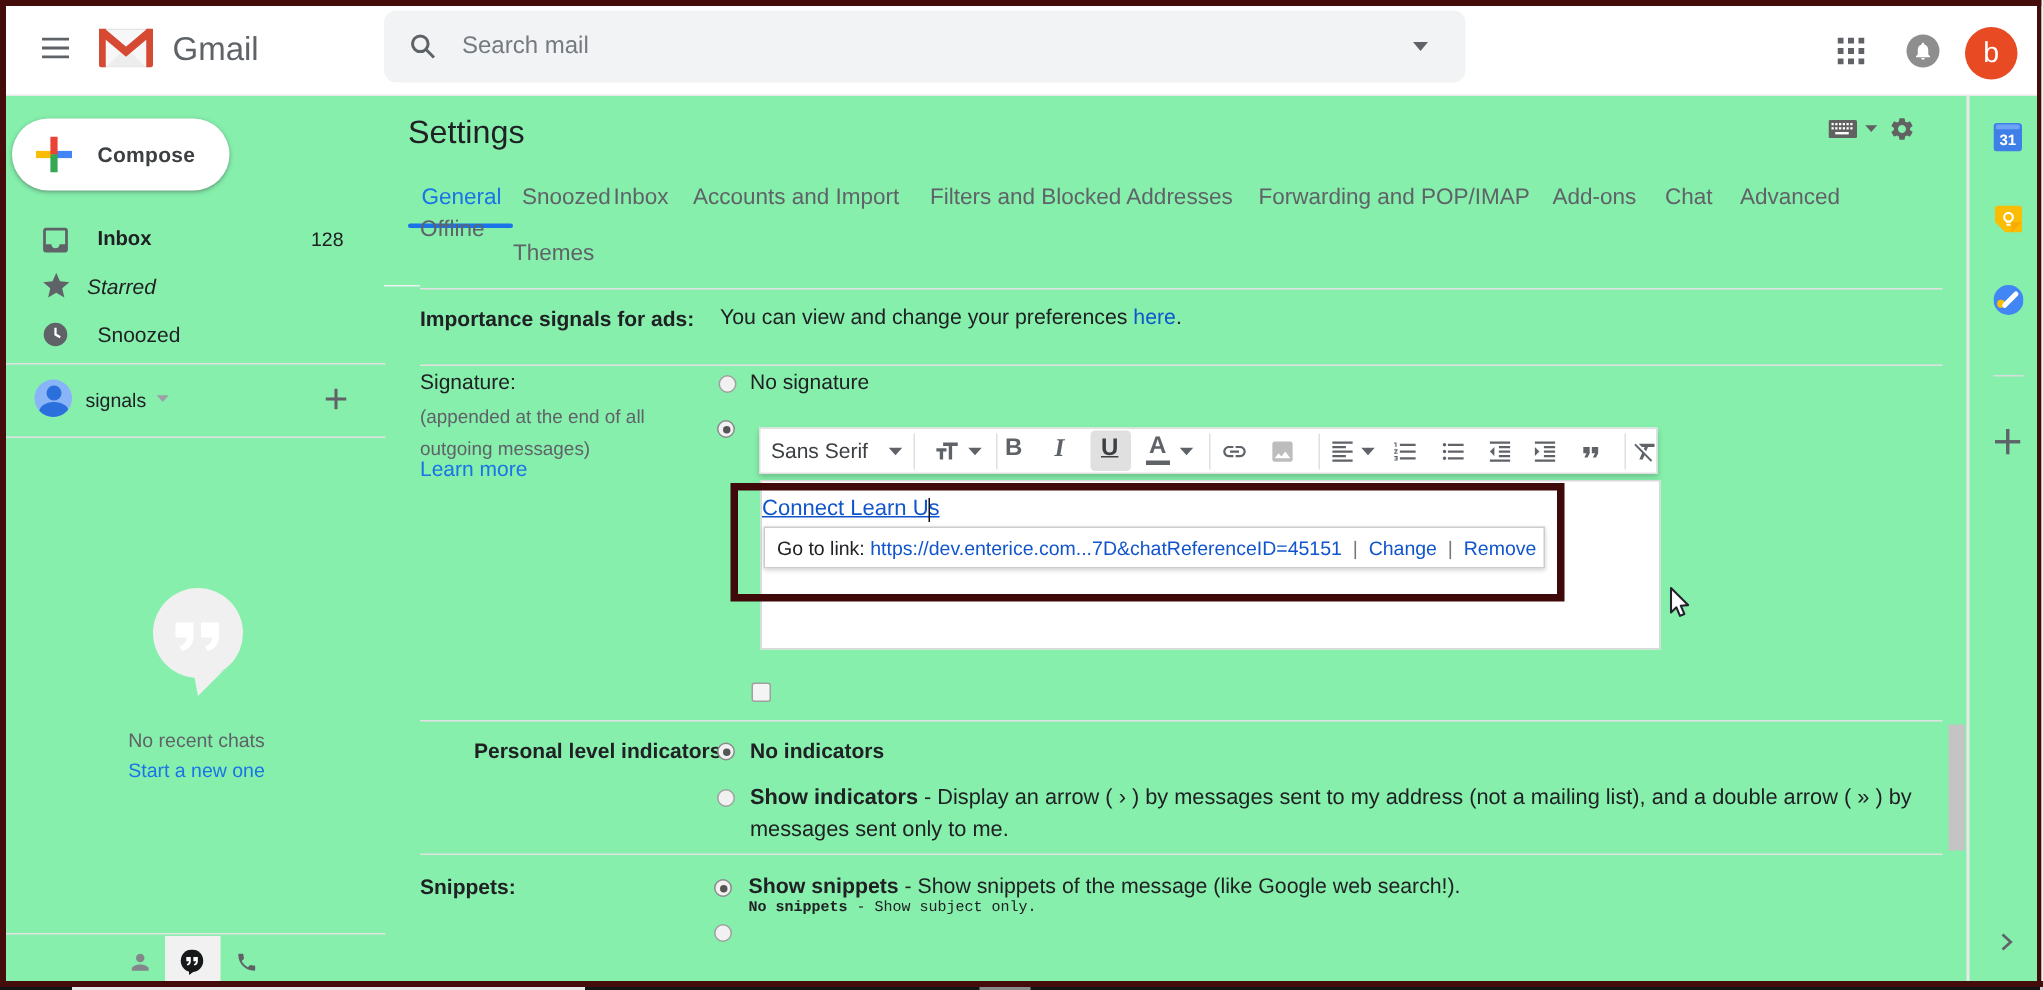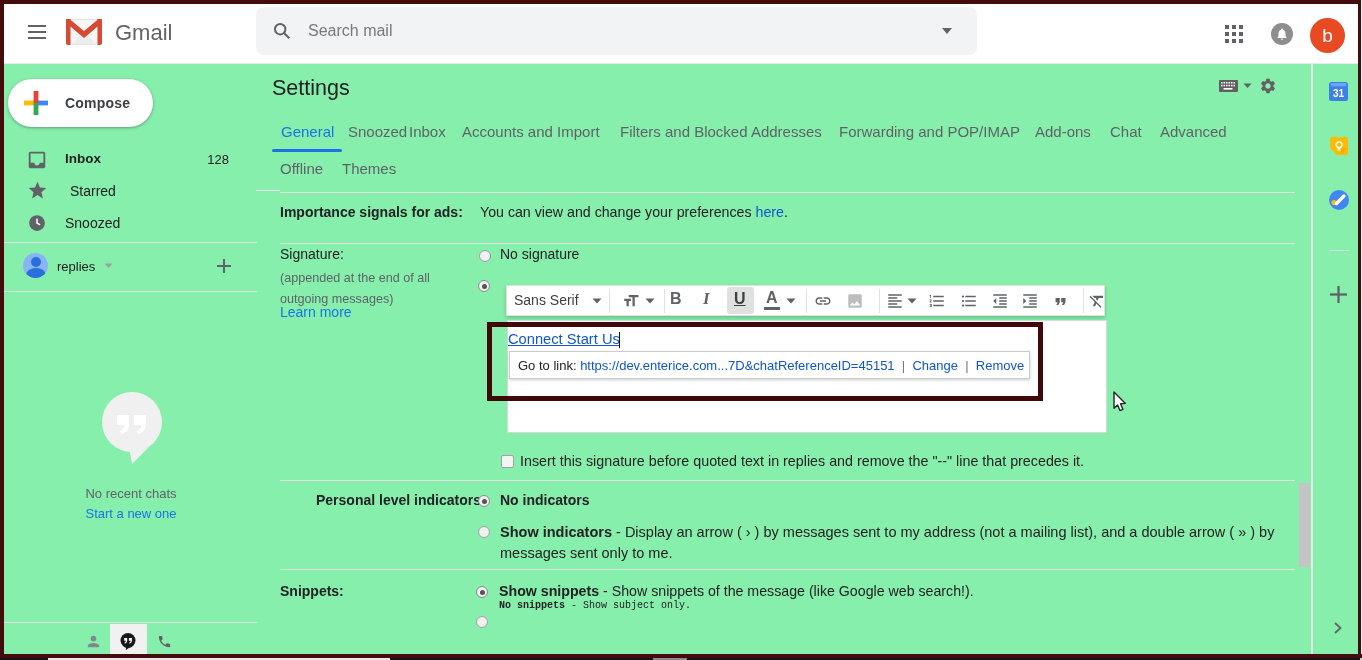--- a/index.html
+++ b/index.html
@@ -72,35 +72,35 @@
 
   <svg class="ab" style="left:26px;top:149px" width="22" height="22" viewBox="0 0 24 24">
     <path d="M19 3H5c-1.1 0-2 .9-2 2v14c0 1.1.9 2 2 2h14c1.1 0 2-.9 2-2V5c0-1.1-.9-2-2-2zm0 12h-4c0 1.66-1.35 3-3 3s-3-1.34-3-3H5V5h14v10z" fill="#5f6368"></path>
   </svg>
   <div class="ab" style="left:65px;top:151px;font-size:13.5px;font-weight:700;color:#202124;">Inbox</div>
   <div class="ab" style="left:205px;top:152px;width:24px;text-align:right;font-size:13px;color:#202124;">128</div>
 
   <svg class="ab" style="left:27px;top:180px" width="21" height="21" viewBox="0 0 24 24">
     <path d="M12 17.27L18.18 21l-1.64-7.03L22 9.24l-7.19-.61L12 2 9.19 8.63 2 9.24l5.46 4.73L5.82 21z" fill="#5f6368"></path>
   </svg>
-  <div class="ab" style="left:70px;top:183px;font-size:14px;color:#202124;">Starred</div>
+  <div class="ab" style="left:58px;top:183px;font-size:14px;color:#202124;font-style:italic;">Starred</div>
 
   <svg class="ab" style="left:28px;top:214px" width="18" height="18" viewBox="0 0 24 24">
     <circle cx="12" cy="12" r="10.5" fill="#5f6368"></circle>
     <path d="M12 6 v6 l4.2 2.5" stroke="#fff" stroke-width="2" fill="none"></path>
   </svg>
   <div class="ab" style="left:65px;top:215px;font-size:14px;color:#202124;">Snoozed</div>
 
   <div class="ab dv" style="left:4px;top:242px;width:253px;"></div>
 
   <div class="ab" style="left:23px;top:253px;width:25px;height:25px;border-radius:50%;background:#8ab4f8;overflow:hidden;">
     <div style="position:absolute;left:7.5px;top:4px;width:10px;height:10px;border-radius:50%;background:#2a6fdb;"></div>
     <div style="position:absolute;left:2.5px;top:15px;width:20px;height:14px;border-radius:50%;background:#2a6fdb;"></div>
   </div>
-  <div class="ab" style="left:57px;top:259px;font-size:13px;color:#202124;">replies</div>
+  <div class="ab" style="left:57px;top:259px;font-size:13px;color:#202124;">signals</div>
   <svg class="ab" style="left:104px;top:263px" width="9" height="6" viewBox="0 0 9 6">
     <path d="M0.5 0.5 L4.5 5 L8.5 0.5 Z" fill="#9aa0a6"></path>
   </svg>
   <svg class="ab" style="left:217px;top:259px" width="14" height="14" viewBox="0 0 14 14">
     <rect x="6" y="0" width="2" height="14" fill="#5f6368"></rect>
     <rect x="0" y="6" width="14" height="2" fill="#5f6368"></rect>
   </svg>
   <div class="ab dv" style="left:4px;top:291px;width:253px;"></div>
 
   <svg class="ab" style="left:102px;top:392px" width="60" height="72" viewBox="0 0 60 72">
@@ -161,21 +161,21 @@
   <div class="ab" style="left:281px;top:123px;font-size:15px;font-weight:500;color:#1a73e8;">General</div>
   <div class="ab" style="left:272px;top:149px;width:70px;height:3px;background:#1a73e8;border-radius:2px;"></div>
   <div class="ab" style="left:348px;top:123px;font-size:15px;font-weight:500;color:#5f6368;">Snoozed</div>
   <div class="ab" style="left:409px;top:123px;font-size:15px;font-weight:500;color:#5f6368;">Inbox</div>
   <div class="ab" style="left:462px;top:123px;font-size:15px;font-weight:500;color:#5f6368;">Accounts and Import</div>
   <div class="ab" style="left:620px;top:123px;font-size:15px;font-weight:500;color:#5f6368;">Filters and Blocked Addresses</div>
   <div class="ab" style="left:839px;top:123px;font-size:15px;font-weight:500;color:#5f6368;">Forwarding and POP/IMAP</div>
   <div class="ab" style="left:1035px;top:123px;font-size:15px;font-weight:500;color:#5f6368;">Add-ons</div>
   <div class="ab" style="left:1110px;top:123px;font-size:15px;font-weight:500;color:#5f6368;">Chat</div>
   <div class="ab" style="left:1160px;top:123px;font-size:15px;font-weight:500;color:#5f6368;">Advanced</div>
-  <div class="ab" style="left:280px;top:160px;font-size:15px;font-weight:500;color:#5f6368;">Offline</div>
+  <div class="ab" style="left:280px;top:144px;font-size:15px;font-weight:500;color:#5f6368;">Offline</div>
   <div class="ab" style="left:342px;top:160px;font-size:15px;font-weight:500;color:#5f6368;">Themes</div>
 
   <div class="ab" style="left:256px;top:190px;width:24px;height:1px;background:#eef0f2;"></div>
   <div class="ab dv" style="left:280px;top:192px;width:1015px;"></div>
 
   <div class="ab" style="left:280px;top:204px;font-size:14px;font-weight:700;color:#202124;">Importance signals for ads:</div>
   <div class="ab" style="left:480px;top:204px;font-size:14.2px;color:#202124;">You can view and change your preferences <span style="color:#15c;">here</span>.</div>
   <div class="ab dv" style="left:280px;top:243px;width:1015px;"></div>
 
   <div class="ab" style="left:280px;top:246px;font-size:14px;font-weight:400;color:#202124;">Signature:</div>
@@ -238,34 +238,33 @@
   </svg>
   <svg class="ab" style="left:1052px;top:293px" width="17" height="17" viewBox="0 0 24 24">
     <path d="M6 17h3l2-4V7H5v6h3zm8 0h3l2-4V7h-6v6h3z" fill="#5f6368"></path>
   </svg>
   <div class="ab" style="left:1083px;top:289px;width:1px;height:24px;background:#e0e0e0;"></div>
   <svg class="ab" style="left:1088px;top:292px" width="18" height="18" viewBox="0 0 24 24">
     <path d="M3.27 5L2 6.27l6.97 6.97L6.5 19h3l1.57-3.66L16.73 21 18 19.73 3.55 5.27 3.27 5zM6 5v.18L8.82 8h2.4l-.72 1.68 2.1 2.1L14.21 8H20V5H6z" fill="#5f6368"></path>
   </svg>
 
   <div class="ab" style="left:507px;top:320px;width:600px;height:113px;background:#fff;border:1px solid #d8d8d8;"></div>
-  <div class="ab" style="left:508px;top:331px;font-size:14.7px;color:#15c;text-decoration:underline;">Connect Start Us</div>
+  <div class="ab" style="left:508px;top:331px;font-size:14.7px;color:#15c;text-decoration:underline;">Connect Learn Us</div>
   <div class="ab" style="left:618.5px;top:332px;width:1.2px;height:16px;background:#111;"></div>
 
   <div class="ab" style="left:509px;top:351px;width:521px;height:28px;background:#fff;border:1px solid #ccc;box-shadow:0 1px 3px rgba(0,0,0,.2);"></div>
   <div class="ab" style="left:518px;top:358px;font-size:13px;color:#202124;">Go to link:&nbsp;<span style="color:#15c;">https://dev.enterice.com...7D&amp;chatReferenceID=45151</span><span style="color:#777;">&nbsp;&nbsp;|&nbsp;&nbsp;</span><span style="color:#15c;">Change</span><span style="color:#777;">&nbsp;&nbsp;|&nbsp;&nbsp;</span><span style="color:#15c;">Remove</span></div>
 
   <div class="ab" style="left:487px;top:322px;width:556px;height:79px;border:5px solid #400909;"></div>
 
   <svg class="ab" style="left:1113px;top:391px" width="14" height="21" viewBox="0 0 14 21">
     <path d="M1 1 L1 17.3 L4.6 13.9 L7 19.6 L9.9 18.3 L7.5 12.8 L12.4 12.4 Z" fill="#fff" stroke="#23232e" stroke-width="1.4" stroke-linejoin="round"></path>
   </svg>
 
   <div class="ab" style="left:501px;top:455px;width:13px;height:13px;border:1px solid #a0a0a0;border-radius:2px;background:#f4f4f4;"></div>
-  <div class="ab" style="left:520px;top:453px;font-size:14.3px;color:#202124;">Insert this signature before quoted text in replies and remove the "--" line that precedes it.</div>
   <div class="ab dv" style="left:280px;top:480px;width:1015px;"></div>
 
   <div class="ab" style="left:280px;top:492px;font-size:14px;font-weight:700;color:#202124;margin-left:36px;">Personal level indicators:</div>
   <div class="ab" style="left:478px;top:495px;width:12px;height:12px;border-radius:50%;border:1px solid #8a8a8a;background:#f1f1f1;"></div>
   <div class="ab" style="left:481.5px;top:498.5px;width:5px;height:5px;border-radius:50%;background:#555;"></div>
   <div class="ab" style="left:500px;top:492px;font-size:14px;font-weight:700;color:#202124;">No indicators</div>
   <div class="ab" style="left:478px;top:526px;width:12px;height:12px;border-radius:50%;border:1px solid #a0a0a0;background:#f1f1f1;"></div>
   <div class="ab" style="left:500px;top:522px;font-size:14.5px;color:#202124;line-height:21px;white-space:nowrap;"><b>Show indicators</b> - Display an arrow ( › ) by messages sent to my address (not a mailing list), and a double arrow ( » ) by<br>messages sent only to me.</div>
   <div class="ab dv" style="left:280px;top:569px;width:1015px;"></div>
 

